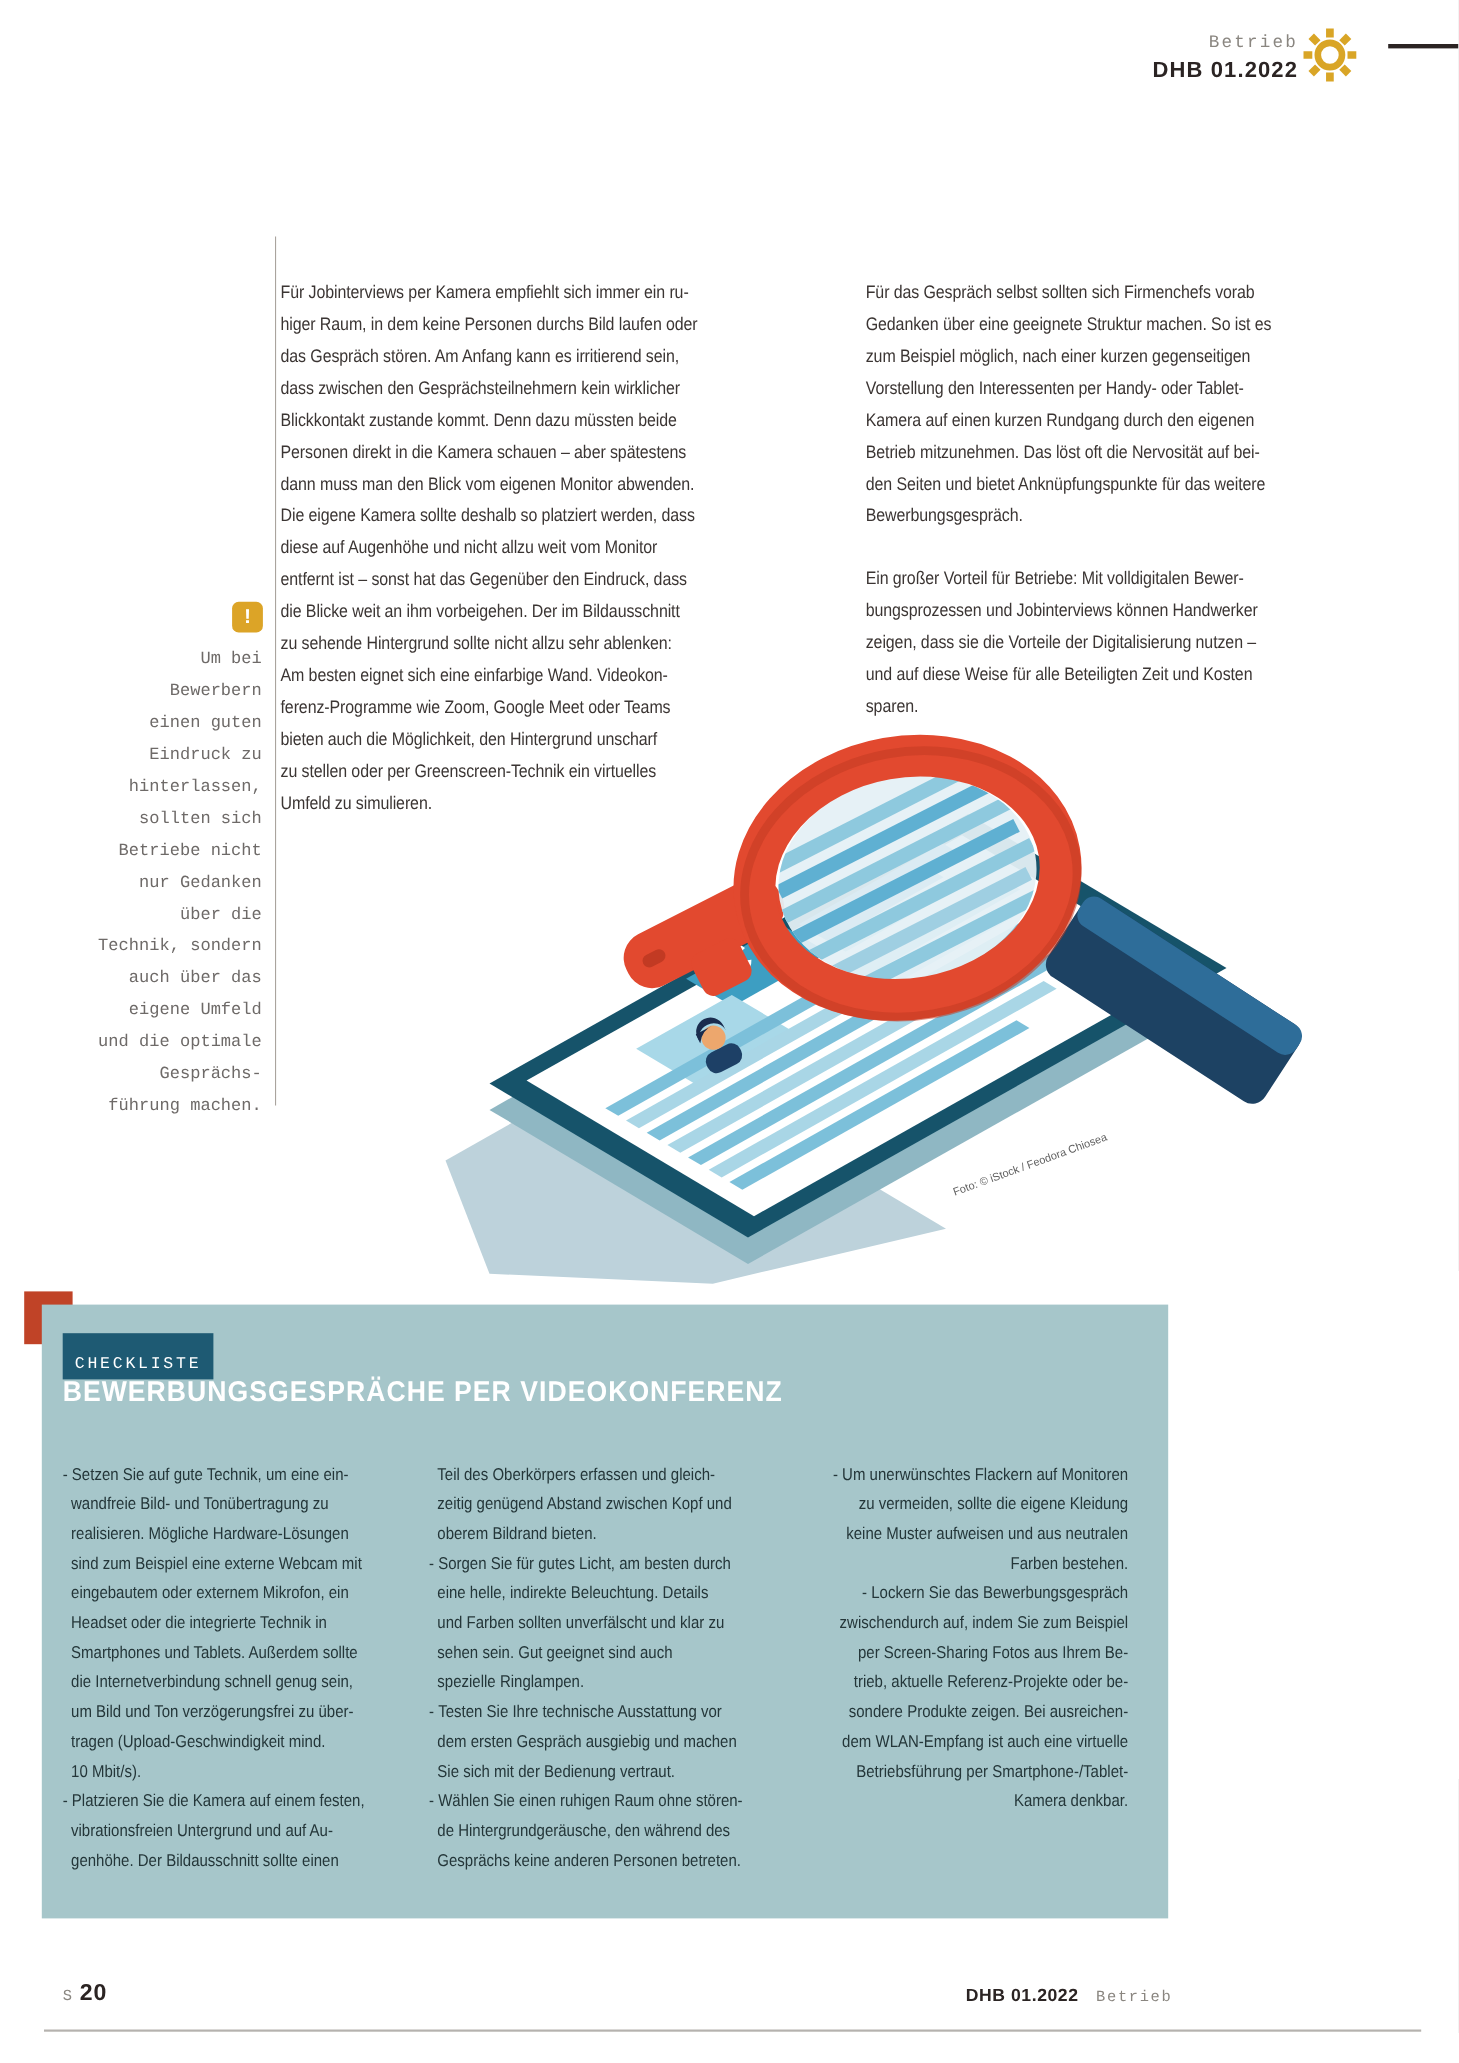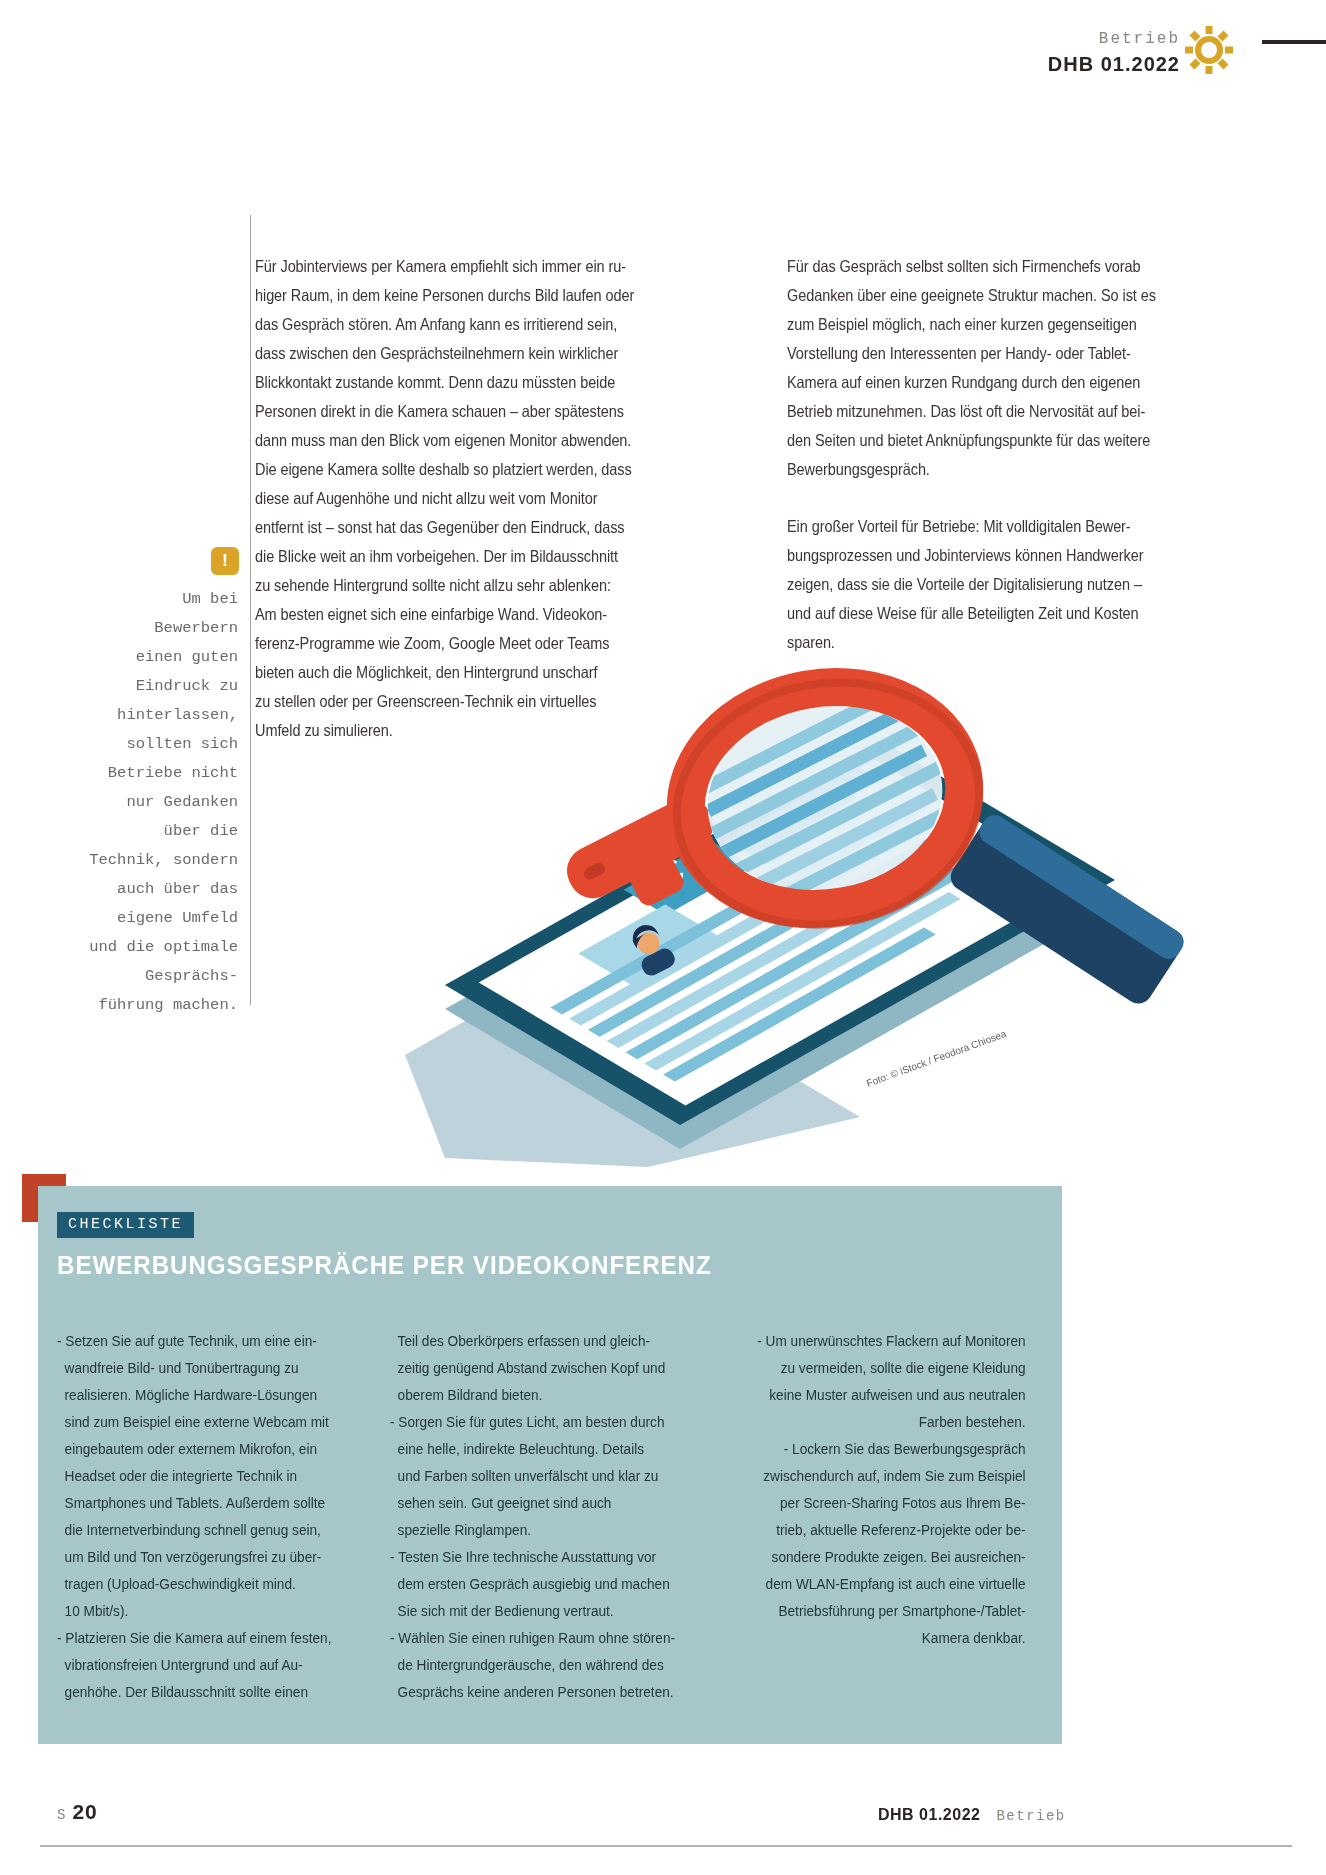--- a/index.html
+++ b/index.html
@@ -30,21 +30,21 @@
   .col2 .p2{margin-top:28px;}
 
   
   .illus{left:390px;top:655px;width:810px;height:520px;}
   .credit{font-size:10px;fill:#5f5f5f;font-family:"Liberation Sans",sans-serif;}
 
   
   .chk-red{left:22px;top:1174px;width:44px;height:48px;background:#c04327;}
   .chk-box{left:38px;top:1186px;width:1024px;height:558px;background:#a6c6ca;}
   .chk-kicker{left:57px;top:1212px;background:#1e5a73;color:#fff;font-size:15px;letter-spacing:2.5px;
-              padding:4px 11px 5px 11px;}
+              padding:20px 11px 5px 11px;}
   .chk-title{left:57px;top:1250px;width:840px;color:#ffffff;font-weight:bold;font-size:26px;letter-spacing:1px;}
   .chk-col{top:1327px;width:345px;font-size:15.5px;line-height:27px;color:#243639;}
   .chk-c1{left:57px;}
   .chk-c2{left:390px;}
   .chk-c3{left:722px;text-align:right;}
 
   
   .foot-left{left:57px;top:1800px;display:flex;align-items:baseline;gap:7px;}
   .foot-page-prefix{font-size:14px;color:#8a8680;}
   .foot-page-num{font-size:21px;font-weight:bold;color:#2b2423;letter-spacing:1px;}

